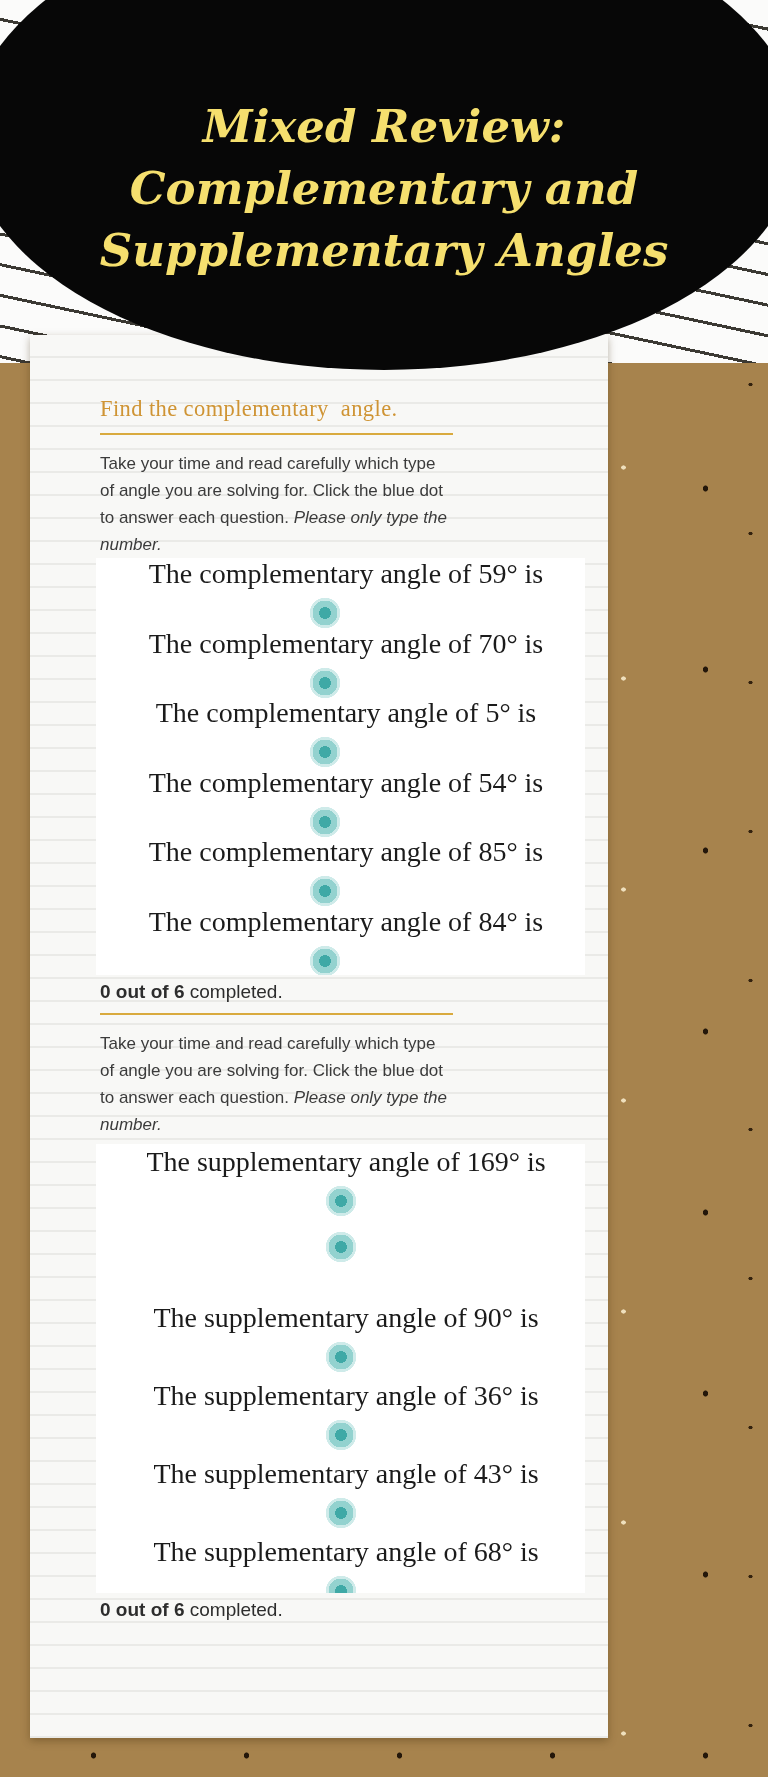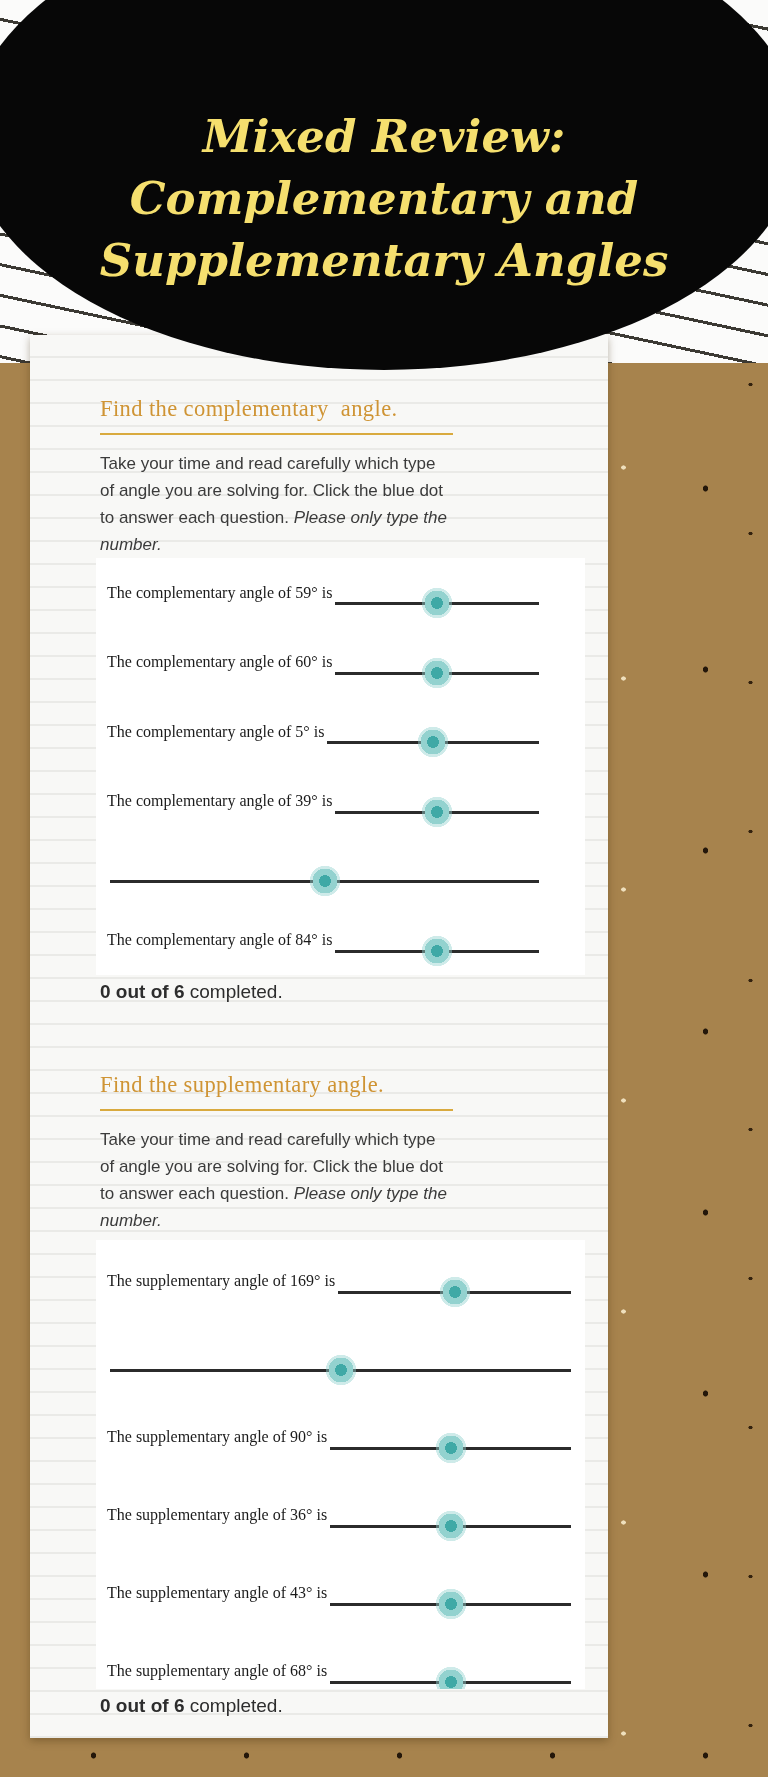--- a/index.html
+++ b/index.html
@@ -32,21 +32,21 @@
     overflow:hidden;
   }
   .content{margin:0 155px 0 70px;}
 
   
   .ellipse{
     position:absolute;left:-32px;top:-98px;width:832px;height:468px;
     background:#070707;border-radius:50%;
   }
   .page-title{
-    position:absolute;left:0;top:76px;width:768px;text-align:center;
+    position:absolute;left:0;top:66px;width:768px;text-align:center;
     font-family:"DejaVu Serif",serif;font-style:italic;font-weight:bold;
     font-size:45px;line-height:62px;color:#f5df6e;
   }
   .page-title span{display:block;}
 
   .section-heading{
     margin:60px 0 0;font-family:"Liberation Serif",serif;font-weight:400;
     font-size:22.5px;line-height:28px;color:#cf9434;letter-spacing:0.4px;
     white-space:pre-wrap;
   }
@@ -60,21 +60,21 @@
 
   .question-card{
     margin:0 0 0 -4px;width:489px;background:#ffffff;
     box-sizing:border-box;padding-left:11px;overflow:hidden;
   }
   .card1{height:417px;}
   .card2{margin-top:6px;height:449px;padding-top:2px;}
 
   .q-row{
     display:flex;align-items:center;
-    font-family:"Liberation Serif",serif;font-size:16px;color:#1b1b1b;
+    font-family:"Liberation Serif",serif;font-size:28px;color:#1b1b1b;flex-direction:column;
   }
   .card1 .q-row{height:69.5px;}
   .card2 .q-row{height:78px;}
   .q-text{white-space:nowrap;}
   .q-blank{
     flex:1;height:0;border-bottom:3px solid #2b2b2b;
     margin-left:3px;margin-top:22px;position:relative;
   }
   .card1 .q-blank{margin-right:46px;}
   .card2 .q-blank{margin-right:14px;}
@@ -104,55 +104,55 @@
       <p class="instructions"><span>Take your time and read carefully which type of angle you are solving for. Click the blue dot to answer each question. </span><span class="ital">Please only type the number.</span></p>
 
       <div class="question-card card1">
         <div class="q-row">
           <span class="q-text">The complementary angle of 59° is</span>
           <span class="q-blank">
               <span class="answer-dot"></span>
             </span>
         </div>
         <div class="q-row">
-          <span class="q-text">The complementary angle of 60° is</span>
+          <span class="q-text">The complementary angle of 70° is</span>
           <span class="q-blank">
               <span class="answer-dot"></span>
             </span>
         </div>
         <div class="q-row">
           <span class="q-text">The complementary angle of 5° is</span>
           <span class="q-blank">
               <span class="answer-dot"></span>
             </span>
         </div>
         <div class="q-row">
-          <span class="q-text">The complementary angle of 39° is</span>
-          <span class="q-blank">
-              <span class="answer-dot"></span>
-            </span>
-        </div>
-        <div class="q-row">
+          <span class="q-text">The complementary angle of 54° is</span>
+          <span class="q-blank">
+              <span class="answer-dot"></span>
+            </span>
+        </div>
+        <div class="q-row">
+          <span class="q-text">The complementary angle of 85° is</span>
           <span class="q-blank">
               <span class="answer-dot"></span>
             </span>
         </div>
         <div class="q-row">
           <span class="q-text">The complementary angle of 84° is</span>
           <span class="q-blank">
               <span class="answer-dot"></span>
             </span>
         </div>
       </div>
 
       <p class="progress"><span class="cnt">0 out of 6</span><span> completed.</span></p>
     </section>
 
     <section class="sec2">
-      <h2 class="section-heading">Find the supplementary angle.</h2>
       <div class="heading-rule"></div>
       <p class="instructions"><span>Take your time and read carefully which type of angle you are solving for. Click the blue dot to answer each question. </span><span class="ital">Please only type the number.</span></p>
 
       <div class="question-card card2">
         <div class="q-row">
           <span class="q-text">The supplementary angle of 169° is</span>
           <span class="q-blank">
               <span class="answer-dot"></span>
             </span>
         </div>

